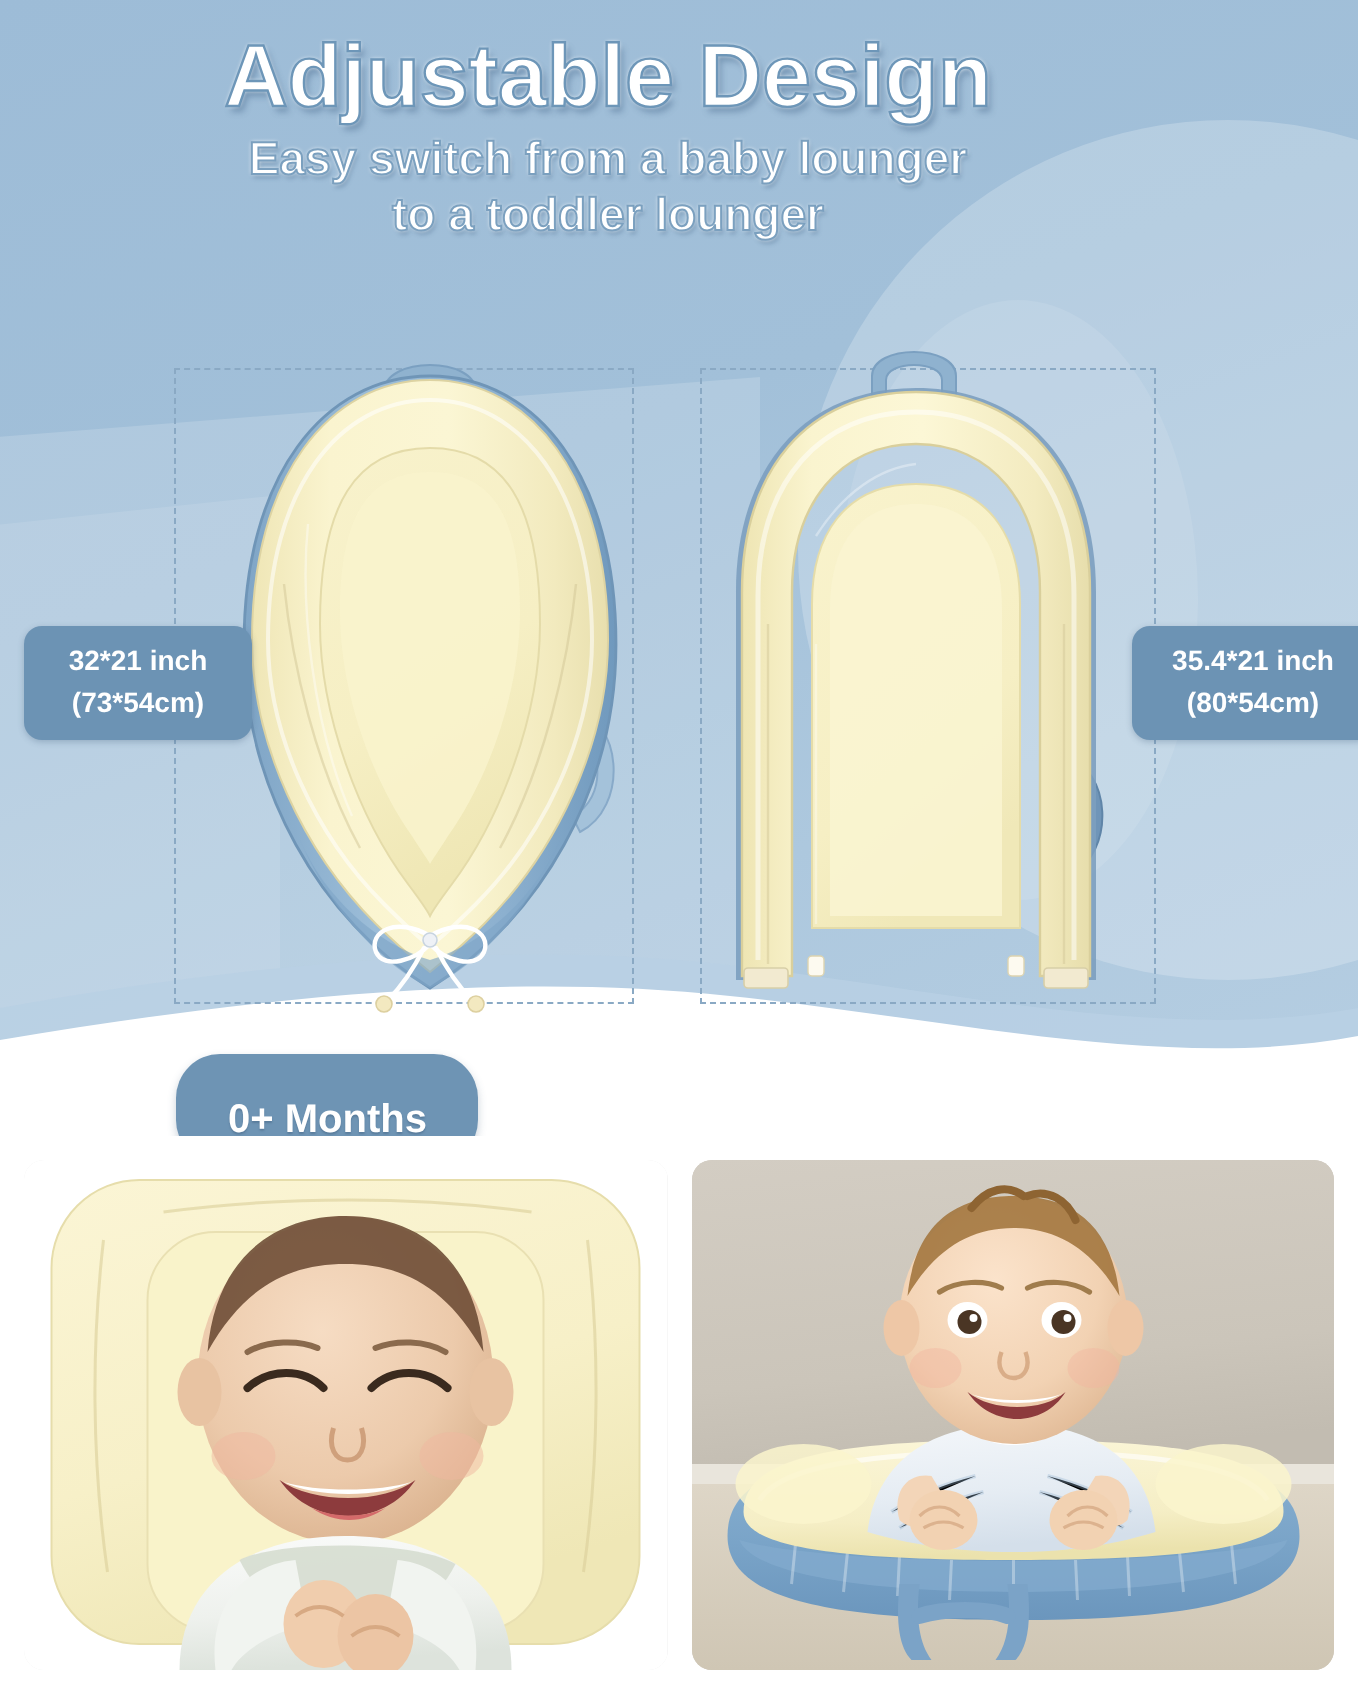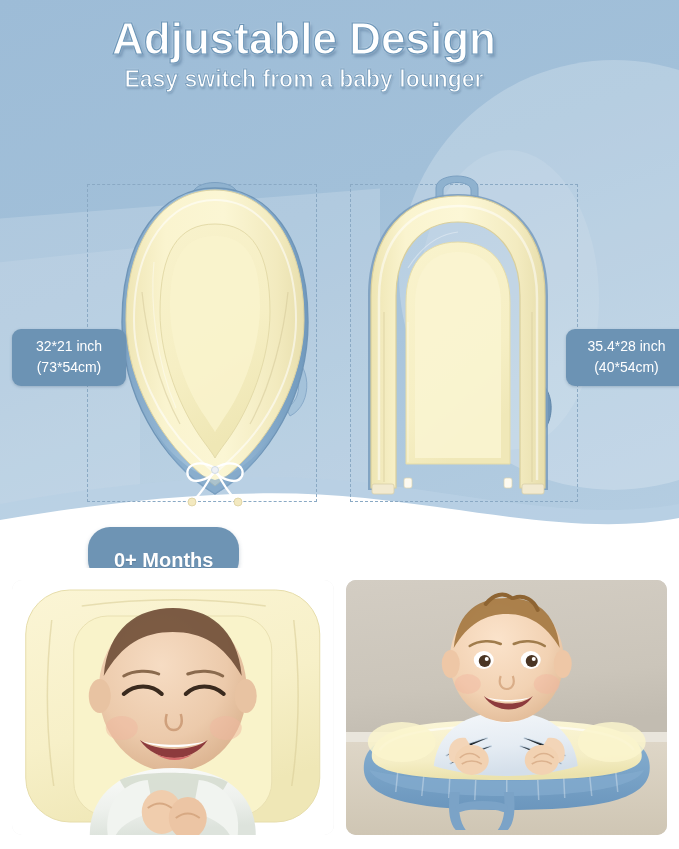--- a/index.html
+++ b/index.html
@@ -114,26 +114,25 @@
   #dash-box-right { left: 350px; top: 184px; width: 228px; height: 318px; }
 
   
   .dim-badge {
     position: absolute;
     background: #6c93b4;
     color: #ffffff;
     border-radius: 9px;
     padding: 7px 10px 8px 10px;
     font-size: 14px;
-    font-weight: normal;
+    font-weight: bold;
     line-height: 1.5;
     text-align: center;
     z-index: 7;
     box-shadow: 0 1px 3px rgba(60,90,120,0.3);
-    margin-top: 16px;
   }
   #dim-badge-left  { left: 12px;  top: 313px; width: 94px; }
   #dim-badge-right { left: 566px; top: 313px; width: 101px; }
 
   
   .product-illo {
     position: absolute;
     z-index: 4;
   }
   #illo-baby    { left: 110px; top: 172px; width: 210px; height: 340px; }
@@ -190,20 +189,21 @@
   <div class="wave-wrap">
     <svg width="679" height="120" viewBox="0 0 679 120" preserveAspectRatio="none">
       <path d="M0,56 C120,34 250,22 360,34 C470,46 580,74 679,56 L679,120 L0,120 Z" fill="#b9d0e4" opacity="0.85"></path>
       <path d="M0,72 C130,50 255,38 365,50 C480,62 585,88 679,70 L679,120 L0,120 Z" fill="#ffffff"></path>
     </svg>
   </div>
 
   <div id="heading-block">
     <div id="main-title">Adjustable Design</div>
     <div class="subtitle-line">Easy switch from a baby lounger</div>
+    <div class="subtitle-line">to a toddler lounger</div>
   </div>
 
   <div class="dash-box" id="dash-box-left"></div>
   <div class="dash-box" id="dash-box-right"></div>
 
   <div class="product-illo" id="illo-baby">
     <svg width="210" height="340" viewBox="0 0 210 340">
       <defs>
         <linearGradient id="creamGrad" x1="0" y1="0" x2="1" y2="0">
           <stop offset="0%" stop-color="#efe6b6"></stop>
@@ -308,22 +308,22 @@
       <rect x="156" y="306" width="8" height="10" rx="2" fill="#fdfaf0" stroke="#ddd4b0" stroke-width="0.7"></rect>
     </svg>
   </div>
 
   <div class="dim-badge" id="dim-badge-left">
     <div>32*21 inch</div>
     <div>(73*54cm)</div>
   </div>
 
   <div class="dim-badge" id="dim-badge-right">
-    <div>35.4*28 inch</div>
-    <div>(40*54cm)</div>
+    <div>35.4*21 inch</div>
+    <div>(80*54cm)</div>
   </div>
 
   <div class="month-pill" id="pill-baby">0+ Months</div>
 </div>
 
 <div id="photos">
 
   <div class="photo-card" id="photo-baby">
     <svg width="100%" height="100%" viewBox="0 0 322 255" preserveAspectRatio="xMidYMid slice">
       <defs>

